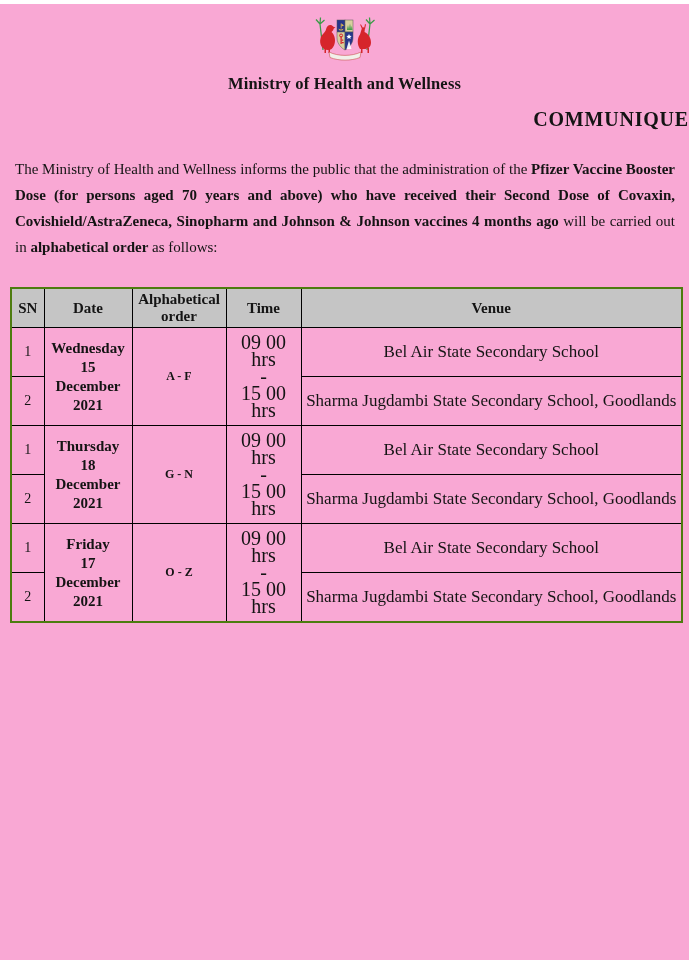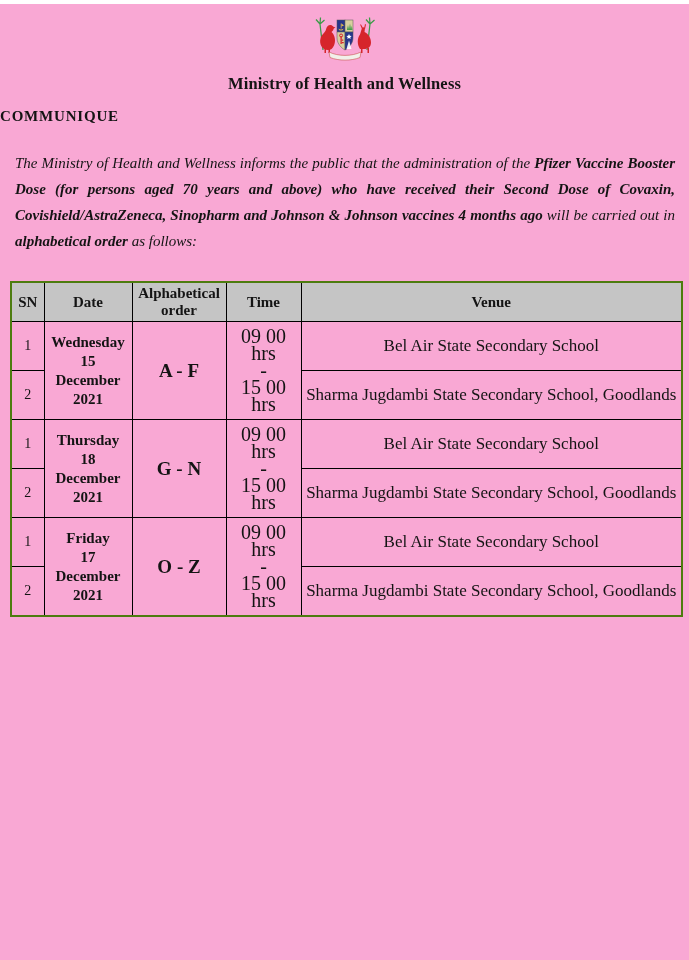--- a/index.html
+++ b/index.html
@@ -16,28 +16,28 @@
   .crest-wrap svg { display:inline-block; }
 
   .ministry-title {
     margin:8px 0 0 0;
     text-align:center;
     font-size:16.5px; font-weight:bold;
     letter-spacing:0.2px;
   }
   .communique {
     margin:14px 0 0 0;
-    text-align:left;
-    font-size:15px; font-weight:bold;
+    text-align:right;
+    font-size:20px; font-weight:bold;
     letter-spacing:0.8px;
   }
   .intro {
     margin:25px 14px 0 15px;
     text-align:justify;
-    font-size:15px; line-height:26px;font-style:italic;
+    font-size:15px; line-height:26px;
   }
   .intro b { font-weight:bold; }
 
   table.schedule {
     margin:27px 0 0 10px;
     border-collapse:collapse;
     table-layout:fixed;
     width:671px;
     border:2px solid #4d7c0f;
   }
@@ -49,21 +49,21 @@
     overflow:hidden;
   }
   table.schedule th {
     font-size:15px; font-weight:bold;
     height:29px;
     border-bottom:1.5px solid #000;
   }
   table.schedule td { height:44px; }
   td.sn-cell   { font-size:14px; }
   td.date-cell { font-size:15px; font-weight:bold; line-height:19px; }
-  td.alpha-cell{ font-size:19px; font-weight:bold; }
+  td.alpha-cell{ font-size:12px; font-weight:bold; }
   td.time-cell { font-size:20px; line-height:17px; }
   td.venue-cell{ font-size:17px; }
   .stack span { display:block; }
 
   .notice {
     margin:52px 14px 0 15px;
     text-align:justify;
     font-size:15px; line-height:26px;
   }
   .notice .bu { font-weight:bold; text-decoration:underline; }

